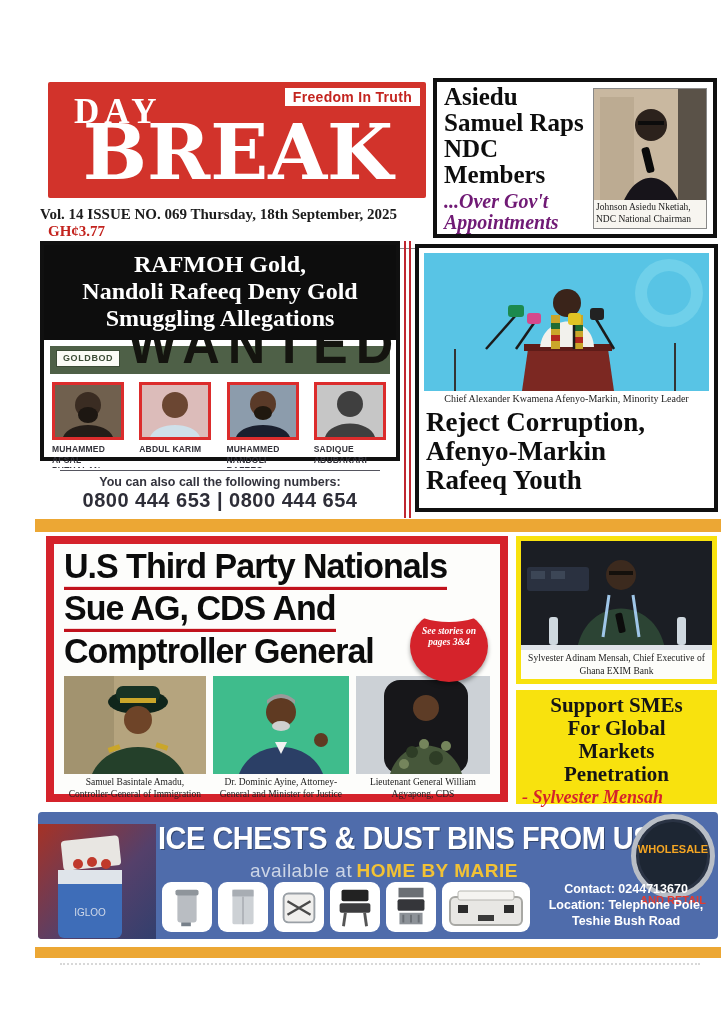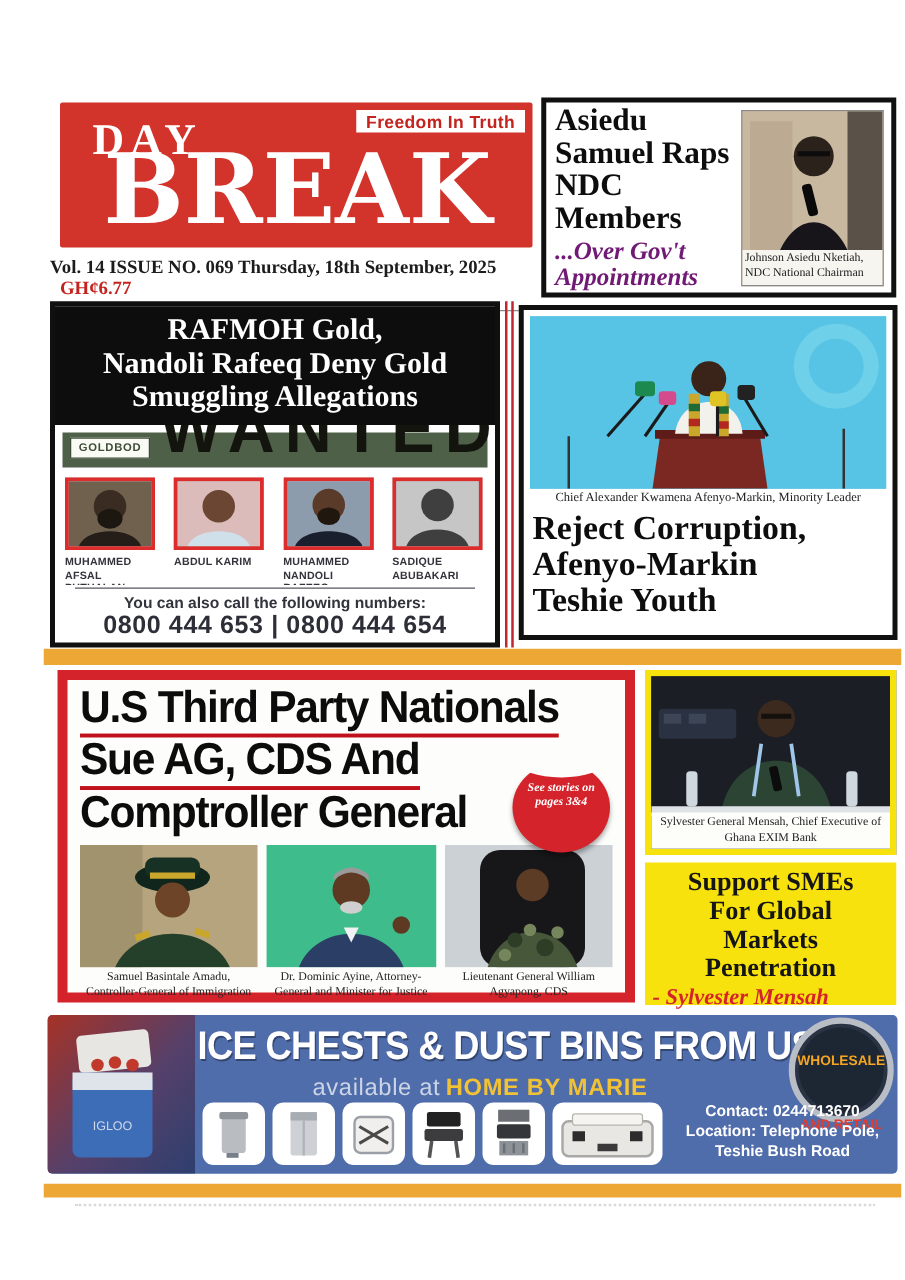--- a/index.html
+++ b/index.html
@@ -30,21 +30,21 @@
   .tr-sub { font-family:"Liberation Serif", serif; font-weight:900; font-style:italic;
             font-size:20px; line-height:1.05; color:#701a75; margin-top:3px; }
   .tr-photo { position:absolute; right:6px; top:6px; width:114px; height:141px; background:#c9b8a0;
               border:1px solid #888; }
   .tr-photo svg { display:block; }
   .tr-cap { position:absolute; left:0; bottom:0; width:100%; background:#f7f5f0; color:#222;
             font-family:"Liberation Serif", serif; font-size:9.5px; line-height:1.25;
             padding:2px 2px; text-align:left; }
 
   
-  .w-box { position:absolute; left:40px; top:241px; width:360px; height:277px;
+  .w-box { position:absolute; left:40px; top:241px; width:360px; height:220px;
            border:4px solid #101010; background:#fff; }
   .w-head { position:relative; z-index:3; background:#0d0d0d; color:#fff; text-align:center;
             font-family:"Liberation Serif", serif; font-weight:900; font-size:24px;
             line-height:1.13; padding:6px 2px 8px; }
   .poster { position:relative; height:128px; overflow:hidden; }
   .wanted-word { position:absolute; top:-26px; left:84px; z-index:1; color:#14140f;
                  font-weight:900; font-size:52px; letter-spacing:8px; transform:scaleY(1.05); }
   .green-band { position:absolute; top:6px; left:6px; right:6px; height:28px; background:#4e6047; }
   .goldbod { position:absolute; top:4px; left:6px; background:#fbfbf6; color:#3c4c36;
              font-weight:900; font-size:9px; letter-spacing:.6px; padding:2px 6px 3px;
@@ -105,21 +105,21 @@
   .q-box { position:absolute; left:516px; top:690px; width:201px; height:114px; background:#f8e20e;
            padding:4px 6px; }
   .q-line { text-align:center; font-family:"Liberation Serif", serif; font-weight:900;
             font-size:21px; line-height:1.1; color:#151515; }
   .q-attr { font-family:"Liberation Serif", serif; font-weight:900; font-style:italic;
             font-size:18px; color:#d5232b; margin-top:1px; }
 
   
   .ad { position:absolute; left:38px; top:812px; width:680px; height:127px; background:#4f6cab;
         border-radius:4px; overflow:hidden; }
-  .ad-cooler { position:absolute; left:0; top:0; width:118px; height:151px;text-align:center; }
+  .ad-cooler { position:absolute; left:0; top:12px; width:118px; height:151px;text-align:center; }
   .ad-title { position:absolute; left:120px; top:8px; width:452px; text-align:center; color:#fff;
               font-weight:900; font-size:29px; letter-spacing:-.5px; transform:scaleY(1.1);
               transform-origin:center top; text-shadow:1px 1px 0 rgba(0,0,0,.35); white-space:nowrap; }
   .ad-sub { position:absolute; left:120px; top:48px; width:452px; text-align:center; }
   .ad-sub .avl { color:#ccd5e6; font-size:19px; letter-spacing:.5px; }
   .ad-sub .brand { color:#f2c235; font-weight:900; font-size:19px; letter-spacing:.5px; }
   .badge { position:absolute; right:3px; top:2px; width:84px; height:84px; border-radius:50%;
            background:#1d2633; border:5px solid #b9bec6; box-shadow:inset 0 0 0 3px #2a3344; }
   .badge .b1 { margin-top:24px; text-align:center; color:#f5a623; font-weight:900; font-size:11px; }
   .badge .b2 { text-align:center; color:#e23b30; font-weight:900; font-size:11px;margin-top:39px; }
@@ -135,21 +135,21 @@
 
 <div class="page">
 
   <div class="masthead">
     <div class="freedom">Freedom In Truth</div>
     <div class="day">DAY</div>
     <div class="break">BREAK</div>
   </div>
   <div class="volline">
     <span>Vol. 14  ISSUE NO. 069   Thursday, 18th September, 2025</span>
-    <span class="price">GH¢6.77</span>
+    <span class="price">GH¢3.77</span>
   </div>
 
   <div class="tr-box">
     <div class="tr-text">
       <div class="tr-head">Asiedu Samuel Raps NDC Members</div>
       <div class="tr-sub">...Over Gov't Appointments</div>
     </div>
     <div class="tr-photo">
       <svg width="112" height="139" viewBox="0 0 112 139">
         <rect width="112" height="139" fill="#c9b8a0"></rect>
@@ -254,21 +254,21 @@
         <rect x="144" y="60" width="13" height="12" rx="3" fill="#e0c324"></rect>
         <rect x="166" y="55" width="14" height="12" rx="3" fill="#222"></rect>
         <rect x="30" y="96" width="2" height="42" fill="#333"></rect>
           <rect x="250" y="90" width="2" height="48" fill="#333"></rect>
       </svg>
     </div>
     <div class="a-cap">Chief Alexander Kwamena Afenyo-Markin, Minority Leader</div>
     <div class="a-head">
       <div>Reject Corruption,</div>
       <div>Afenyo-Markin</div>
-      <div>Teshie Youth</div>
+      <div>Rafeeq Youth</div>
     </div>
   </div>
 
   <div class="orange-bar bar1"></div>
 
   <div class="f-box">
     <div class="f-line u"><span>U.S Third Party Nationals</span></div>
     <div class="f-line u"><span>Sue AG, CDS And</span></div>
     <div class="f-line"><span>Comptroller General</span></div>
     <div class="sticker">
@@ -328,21 +328,21 @@
         <rect x="30" y="30" width="14" height="8" fill="#3c4656"></rect>
       <circle cx="100" cy="34" r="15" fill="#3c2a1e"></circle>
       <rect x="88" y="30" width="24" height="4" fill="#14100c"></rect>
       <path d="M56 108 C66 54 134 54 144 108 Z" fill="#2c4434"></path>
       <path d="M88 54 L82 96 M112 54 L118 96" stroke="#9fc6e8" stroke-width="3" fill="none"></path>
       <rect x="96" y="72" width="7" height="20" rx="2" fill="#0c0c0c" transform="rotate(-12 99 82)"></rect>
       <rect x="28" y="76" width="9" height="28" rx="3" fill="#cfd8df"></rect>
       <rect x="156" y="76" width="9" height="28" rx="3" fill="#cfd8df"></rect>
       <rect x="0" y="104" width="191" height="8" fill="#dfe3e8"></rect>
     </svg>
-    <div class="s-cap">Sylvester General Mensah, Chief Executive of Ghana EXIM Bank</div>
+    <div class="s-cap">Sylvester Adinam Mensah, Chief Executive of Ghana EXIM Bank</div>
   </div>
   <div class="q-box">
     <div class="q-line">Support SMEs</div>
     <div class="q-line">For Global</div>
     <div class="q-line">Markets</div>
     <div class="q-line">Penetration</div>
     <div class="q-attr">- Sylvester Mensah</div>
   </div>
 
   <div class="ad">

